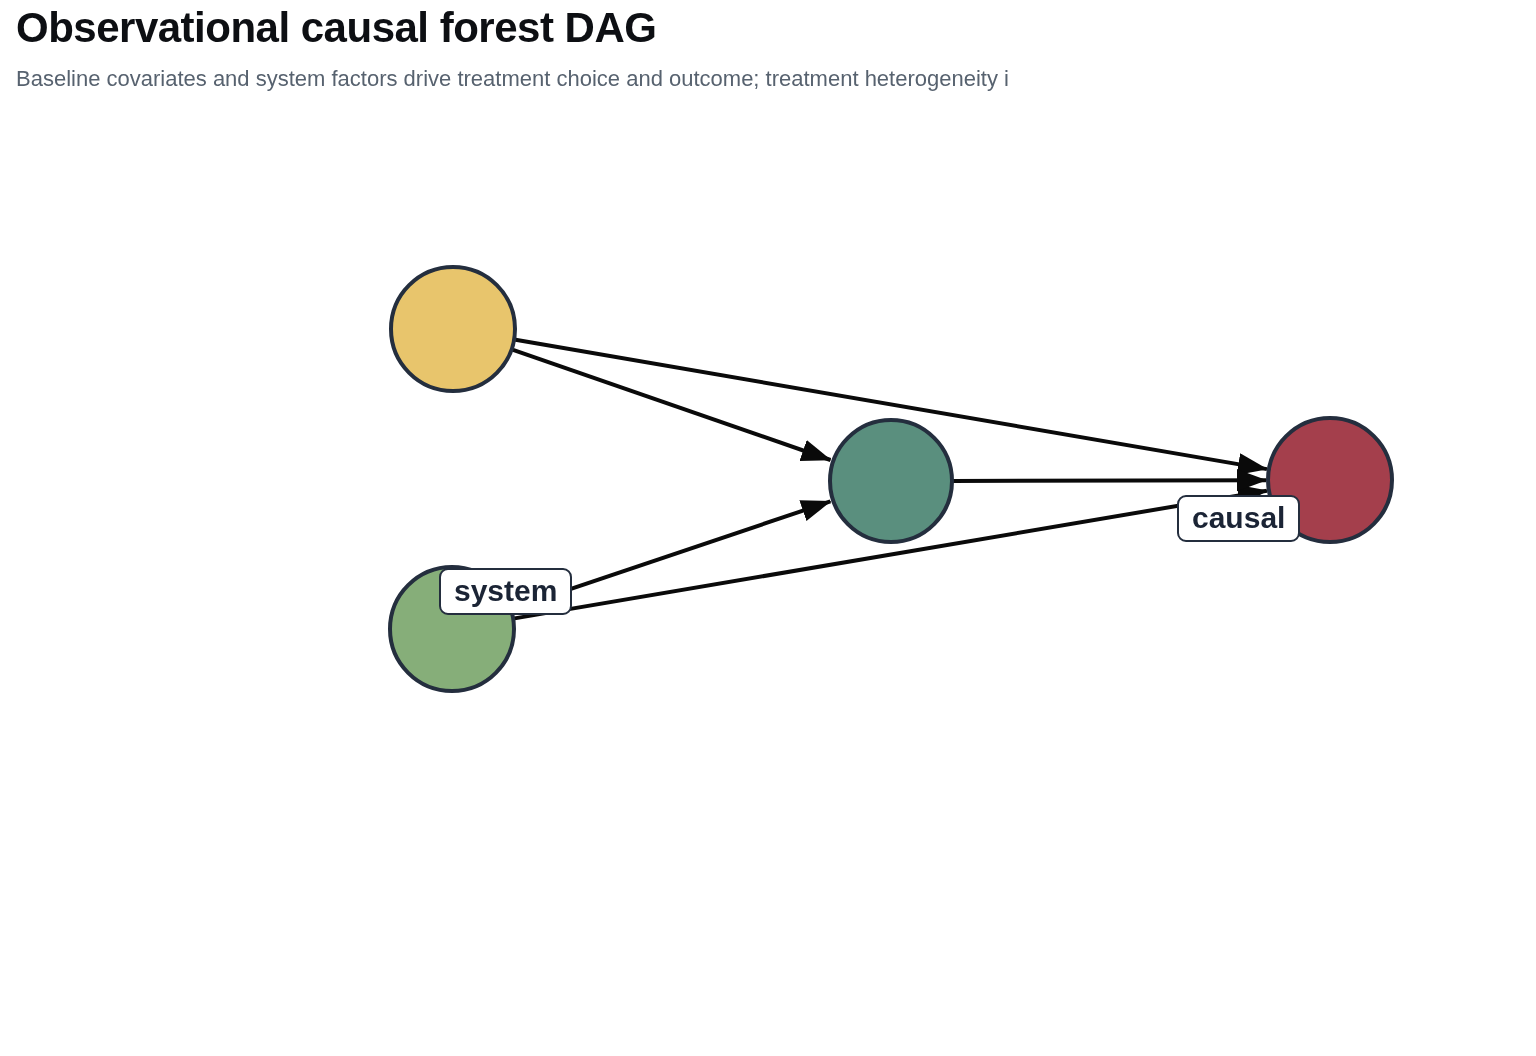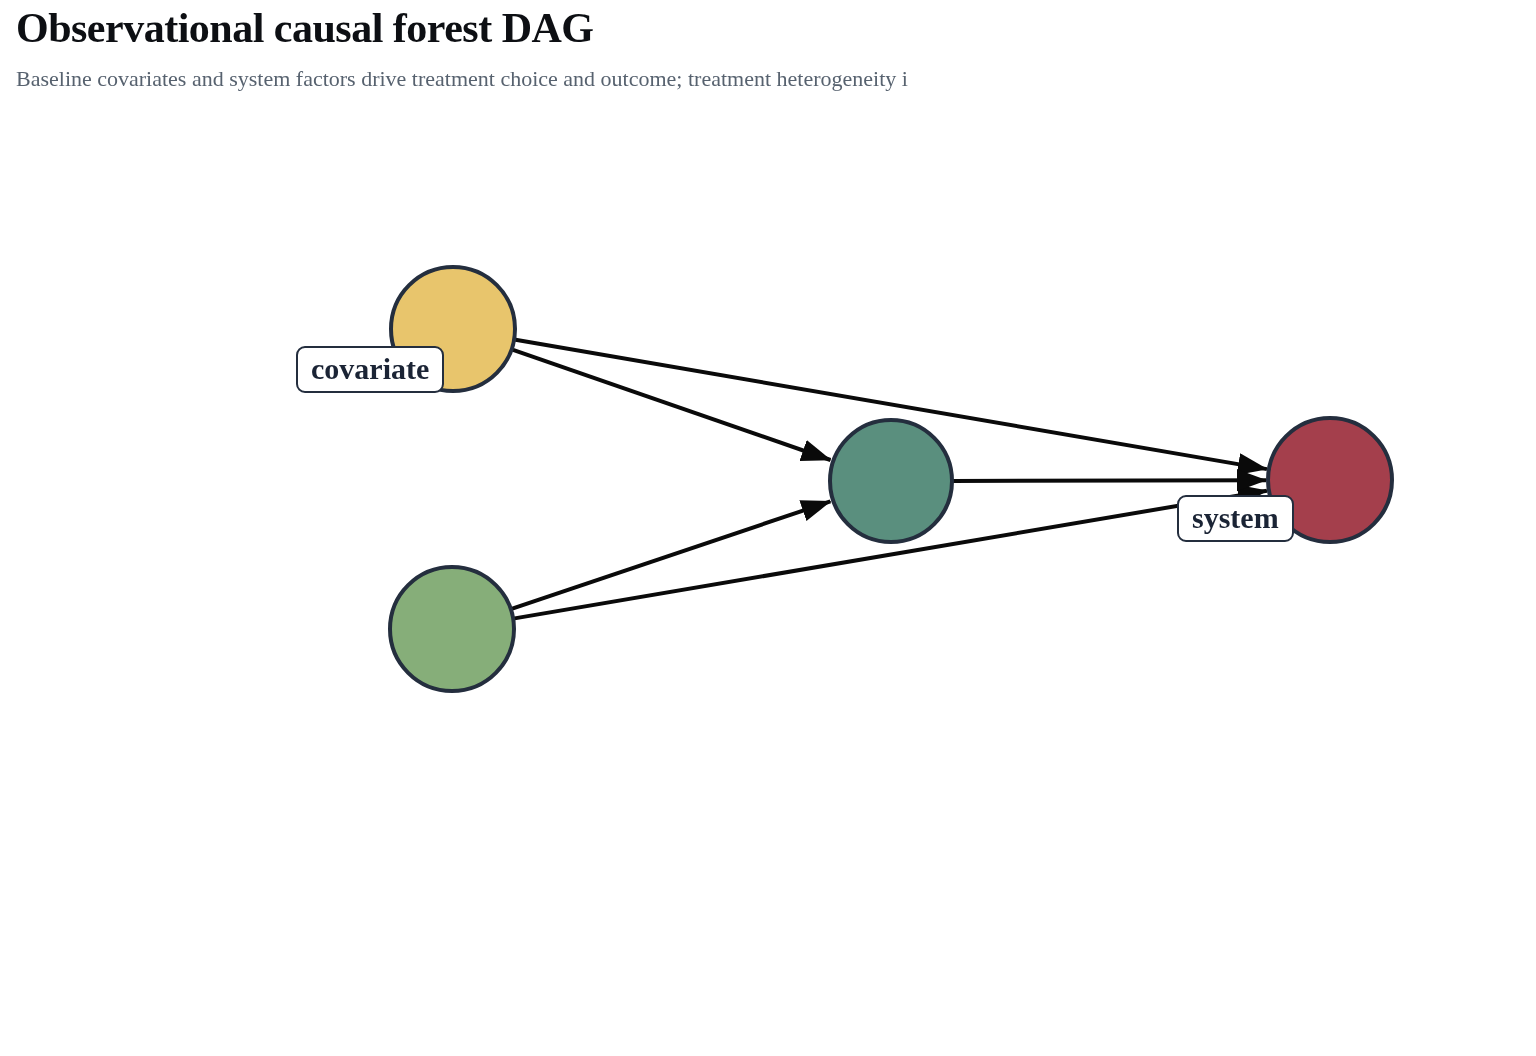--- a/index.html
+++ b/index.html
@@ -2,21 +2,21 @@
 <html><head>
 <meta charset="utf-8">
 <style>
   html, body { margin: 0; padding: 0; background: #ffffff; }
   .stage {
     position: relative;
     width: 1536px;
     height: 937px;
     background: #ffffff;
     overflow: hidden;
-    font-family: Liberation Serif, serif;
+    font-family: Liberation Sans, sans-serif;
   }
   .page-title {
     position: absolute;
     left: 16px;
     top: 4px;
     font-size: 42px;
     font-weight: bold;
     color: #0d0f13;
     letter-spacing: -0.5px;
     white-space: nowrap;
@@ -81,16 +81,16 @@
     <line x1="510.8" y1="609.2" x2="830.4" y2="501.4" marker-end="url(#arrowhead)"></line>
     <line x1="513.1" y1="618.6" x2="1266.9" y2="490.7" marker-end="url(#arrowhead)"></line>
     <line x1="953" y1="481" x2="1266" y2="480.2" marker-end="url(#arrowhead)"></line>
 
     <circle cx="453" cy="329" r="62" fill="#e8c56c"></circle>
     <circle cx="452" cy="629" r="62" fill="#86ae79"></circle>
     <circle cx="891" cy="481" r="61" fill="#5a8f7e"></circle>
     <circle cx="1330" cy="480" r="62" fill="#a43f4c"></circle>
   </svg>
 
-  <div class="node-label label-covariate">covariate</div>
-  <div class="node-label label-outcome">system</div>
+  <div class="node-label label-system">system</div>
+  <div class="node-label label-outcome">causal</div>
 
 </div>
 
 </body></html>

